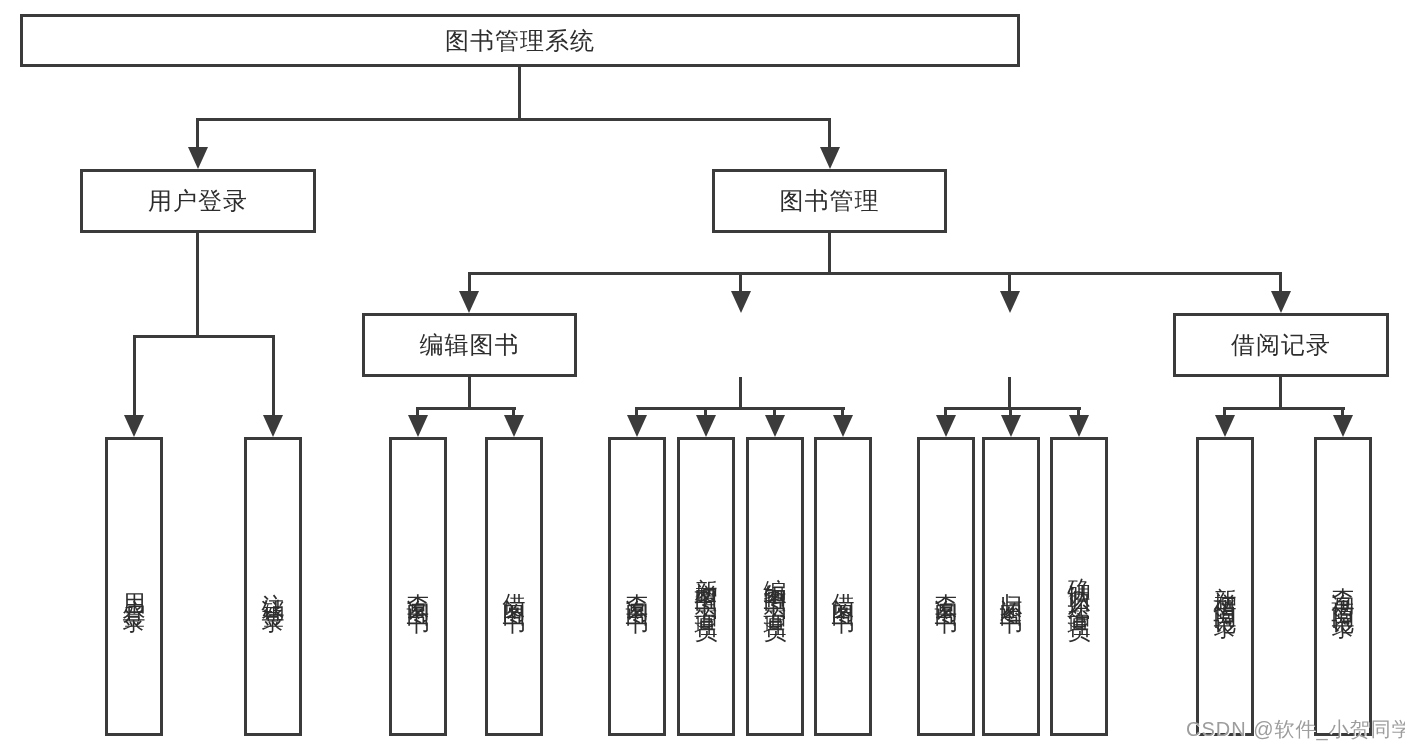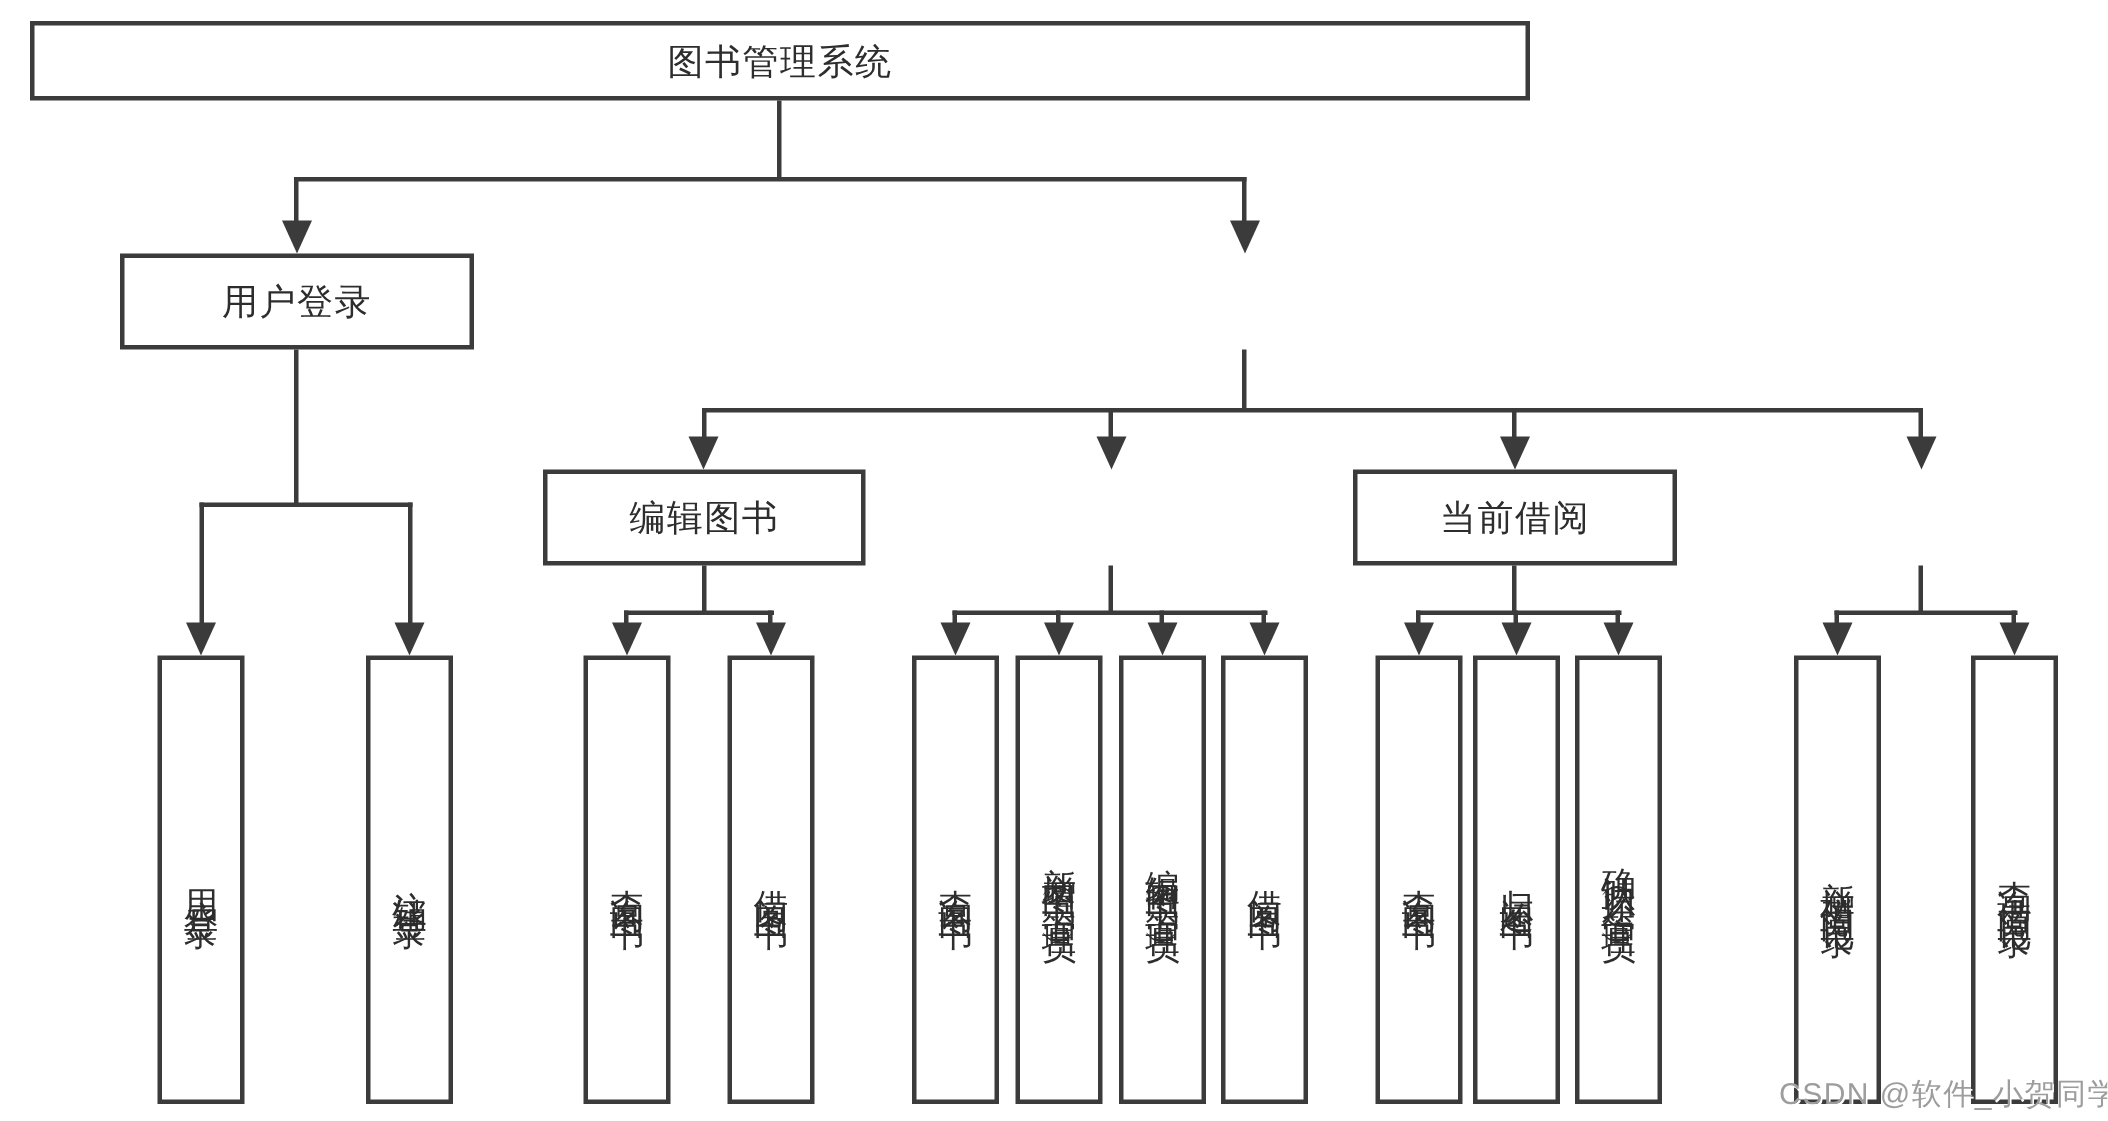--- a/index.html
+++ b/index.html
@@ -40,41 +40,42 @@
   <div class="node h-node" style="left:20px; top:14px; width:1000px; height:53px;">图书管理系统</div>
 
   <div class="vline" style="left:518px; top:67px; width:3px; height:52px;"></div>
   <div class="hline" style="left:196px; top:118px; width:635px; height:3px;"></div>
   <div class="vline" style="left:196px; top:118px; width:3px; height:32px;"></div>
   <div class="arrow" style="left:188px; top:147px;"></div>
   <div class="vline" style="left:828px; top:118px; width:3px; height:32px;"></div>
   <div class="arrow" style="left:820px; top:147px;"></div>
 
   <div class="node h-node" style="left:80px; top:169px; width:236px; height:64px;">用户登录</div>
+  <div class="node h-node" style="left:712px; top:169px; width:235px; height:64px;">图书管理</div>
 
   <div class="vline" style="left:196px; top:233px; width:3px; height:104px;"></div>
   <div class="hline" style="left:133px; top:335px; width:142px; height:3px;"></div>
   <div class="vline" style="left:133px; top:335px; width:3px; height:82px;"></div>
   <div class="arrow" style="left:124px; top:415px;"></div>
   <div class="vline" style="left:272px; top:335px; width:3px; height:82px;"></div>
   <div class="arrow" style="left:263px; top:415px;"></div>
 
   <div class="vline" style="left:828px; top:233px; width:3px; height:41px;"></div>
   <div class="hline" style="left:468px; top:272px; width:814px; height:3px;"></div>
   <div class="vline" style="left:468px; top:272px; width:3px; height:22px;"></div>
   <div class="arrow" style="left:459px; top:291px;"></div>
   <div class="vline" style="left:739px; top:272px; width:3px; height:22px;"></div>
   <div class="arrow" style="left:731px; top:291px;"></div>
   <div class="vline" style="left:1008px; top:272px; width:3px; height:22px;"></div>
   <div class="arrow" style="left:1000px; top:291px;"></div>
   <div class="vline" style="left:1279px; top:272px; width:3px; height:22px;"></div>
   <div class="arrow" style="left:1271px; top:291px;"></div>
 
   <div class="node h-node" style="left:362px; top:313px; width:215px; height:64px;">编辑图书</div>
-  <div class="node h-node" style="left:902px; top:313px; width:216px; height:64px;">当前借阅</div>
+  <div class="node h-node" style="left:1173px; top:313px; width:216px; height:64px;">借阅记录</div>
 
   <div class="vline" style="left:468px; top:377px; width:3px; height:33px;"></div>
   <div class="hline" style="left:416px; top:407px; width:100px; height:3px;"></div>
   <div class="vline" style="left:416px; top:407px; width:3px; height:14px;"></div>
   <div class="arrow" style="left:408px; top:415px;"></div>
   <div class="vline" style="left:512px; top:407px; width:3px; height:14px;"></div>
   <div class="arrow" style="left:504px; top:415px;"></div>
 
   <div class="vline" style="left:739px; top:377px; width:3px; height:33px;"></div>
   <div class="hline" style="left:635px; top:407px; width:210px; height:3px;"></div>

